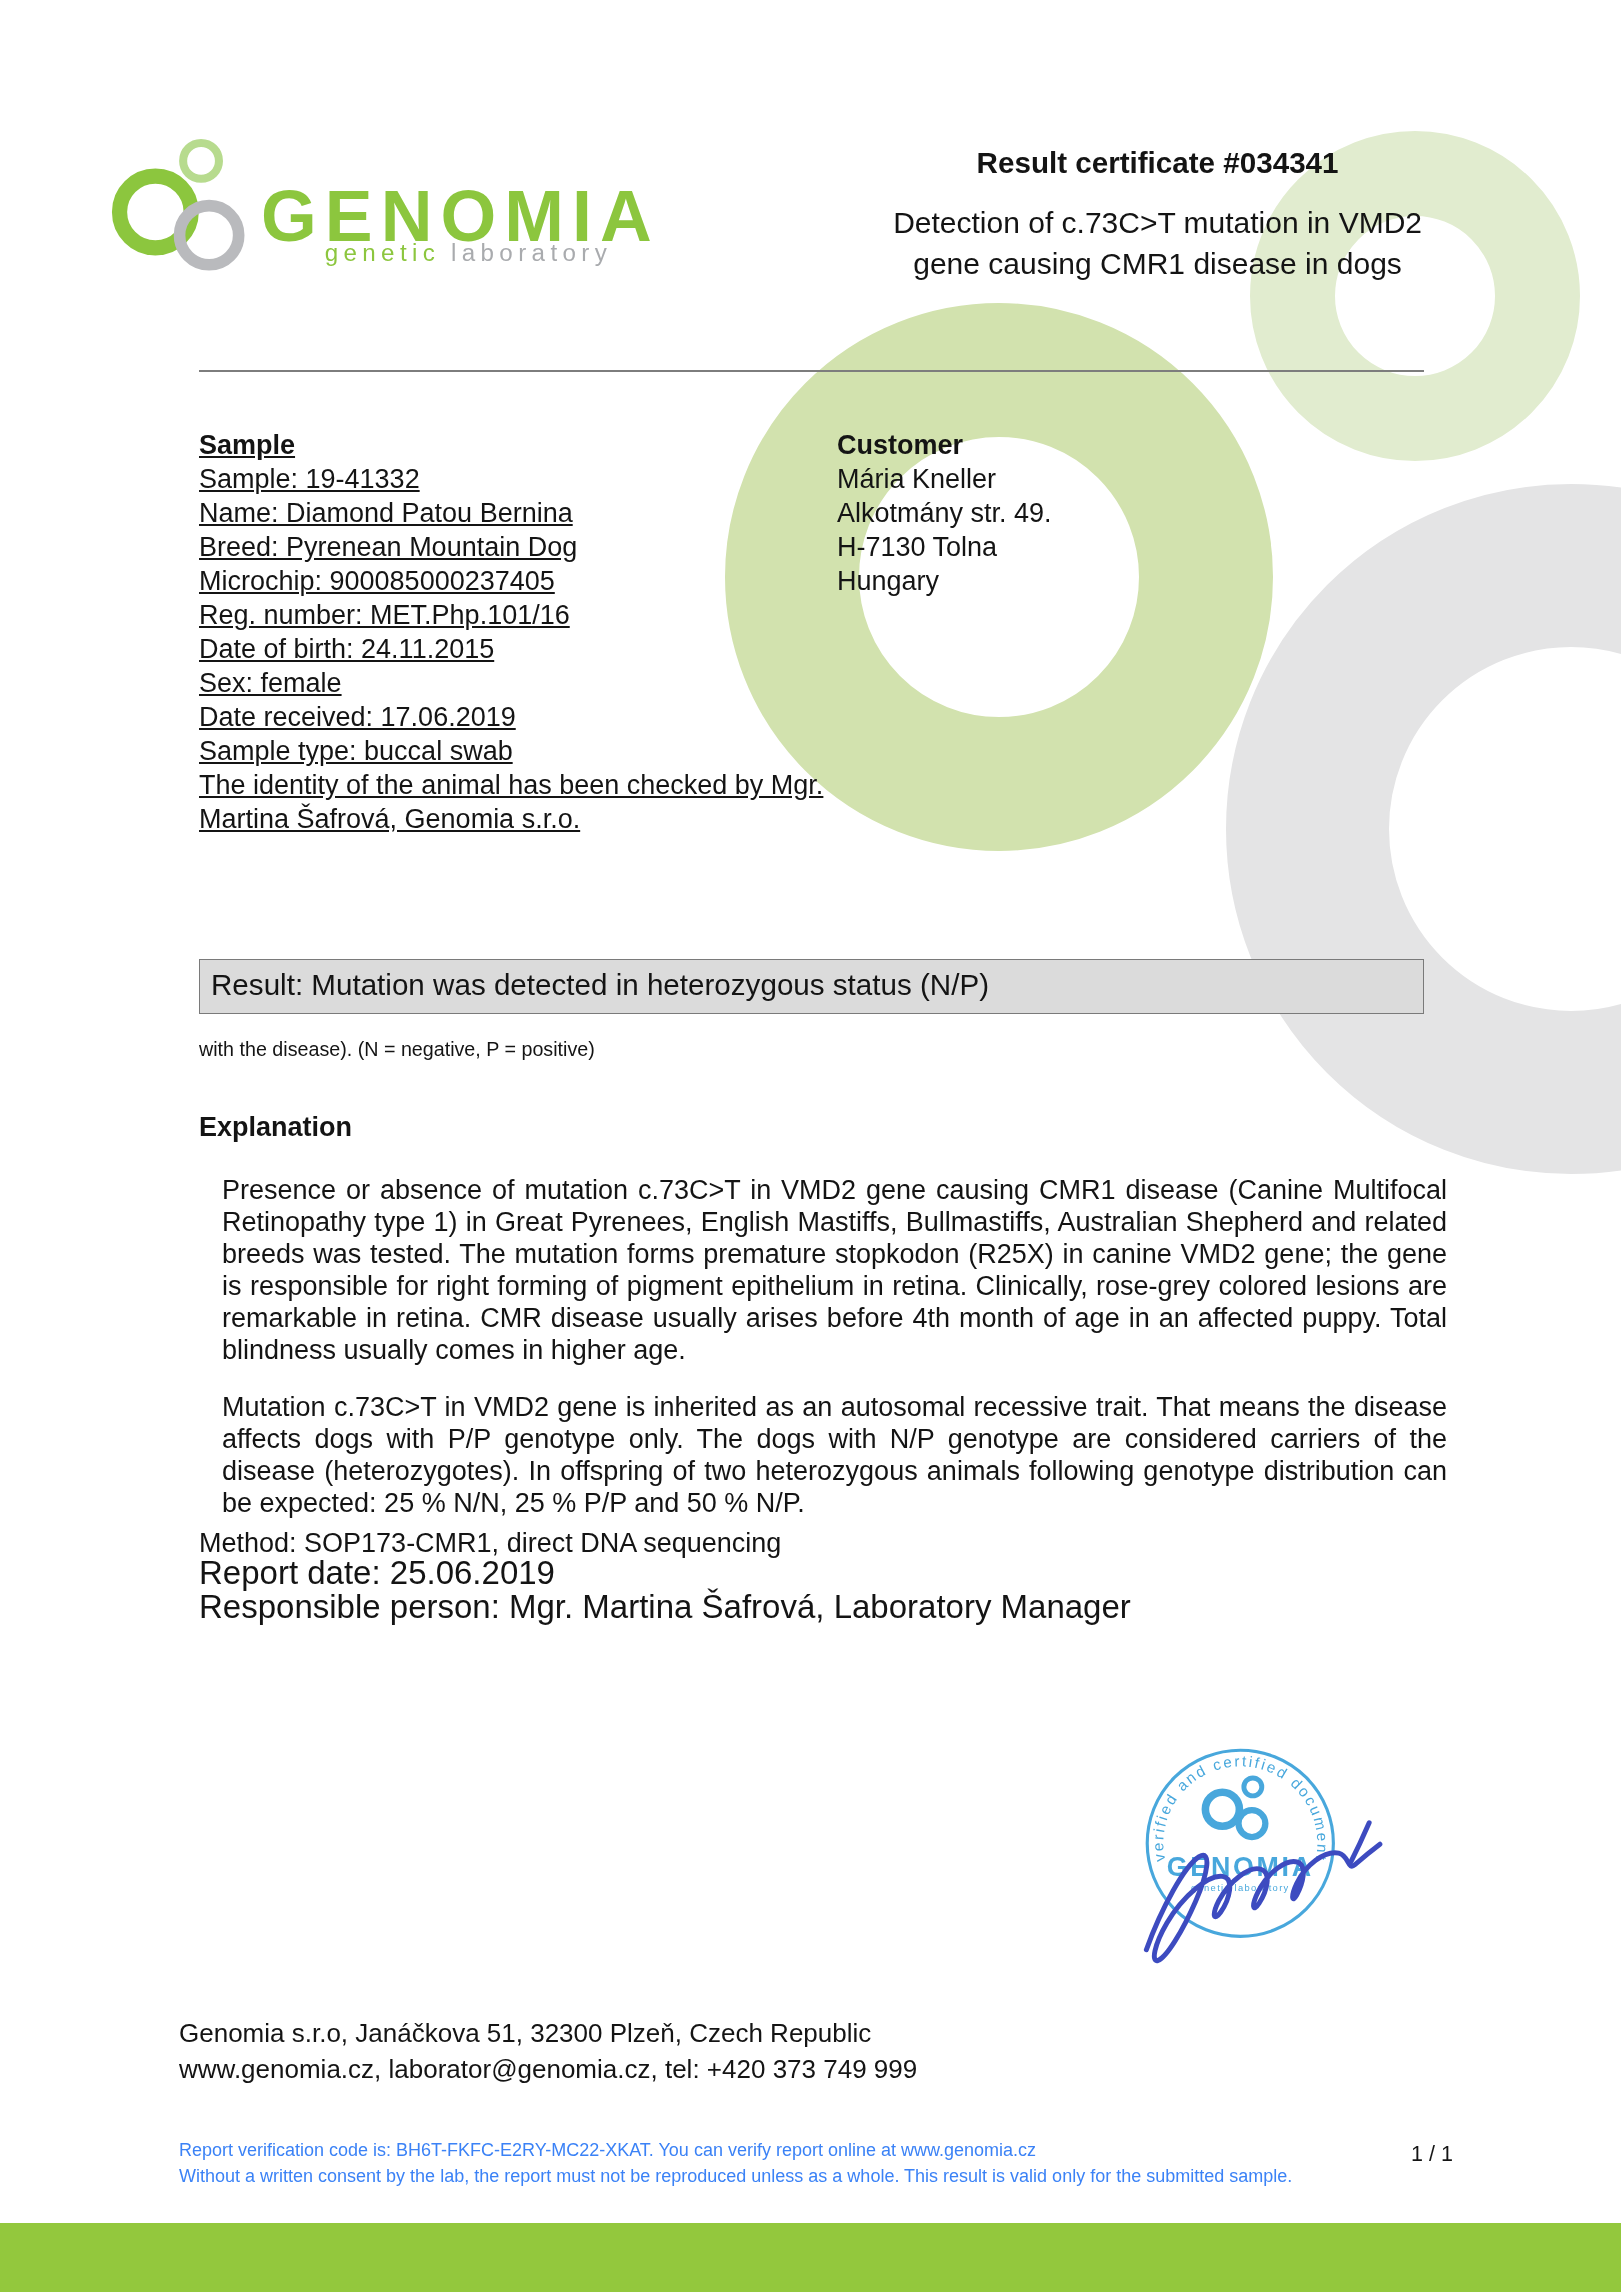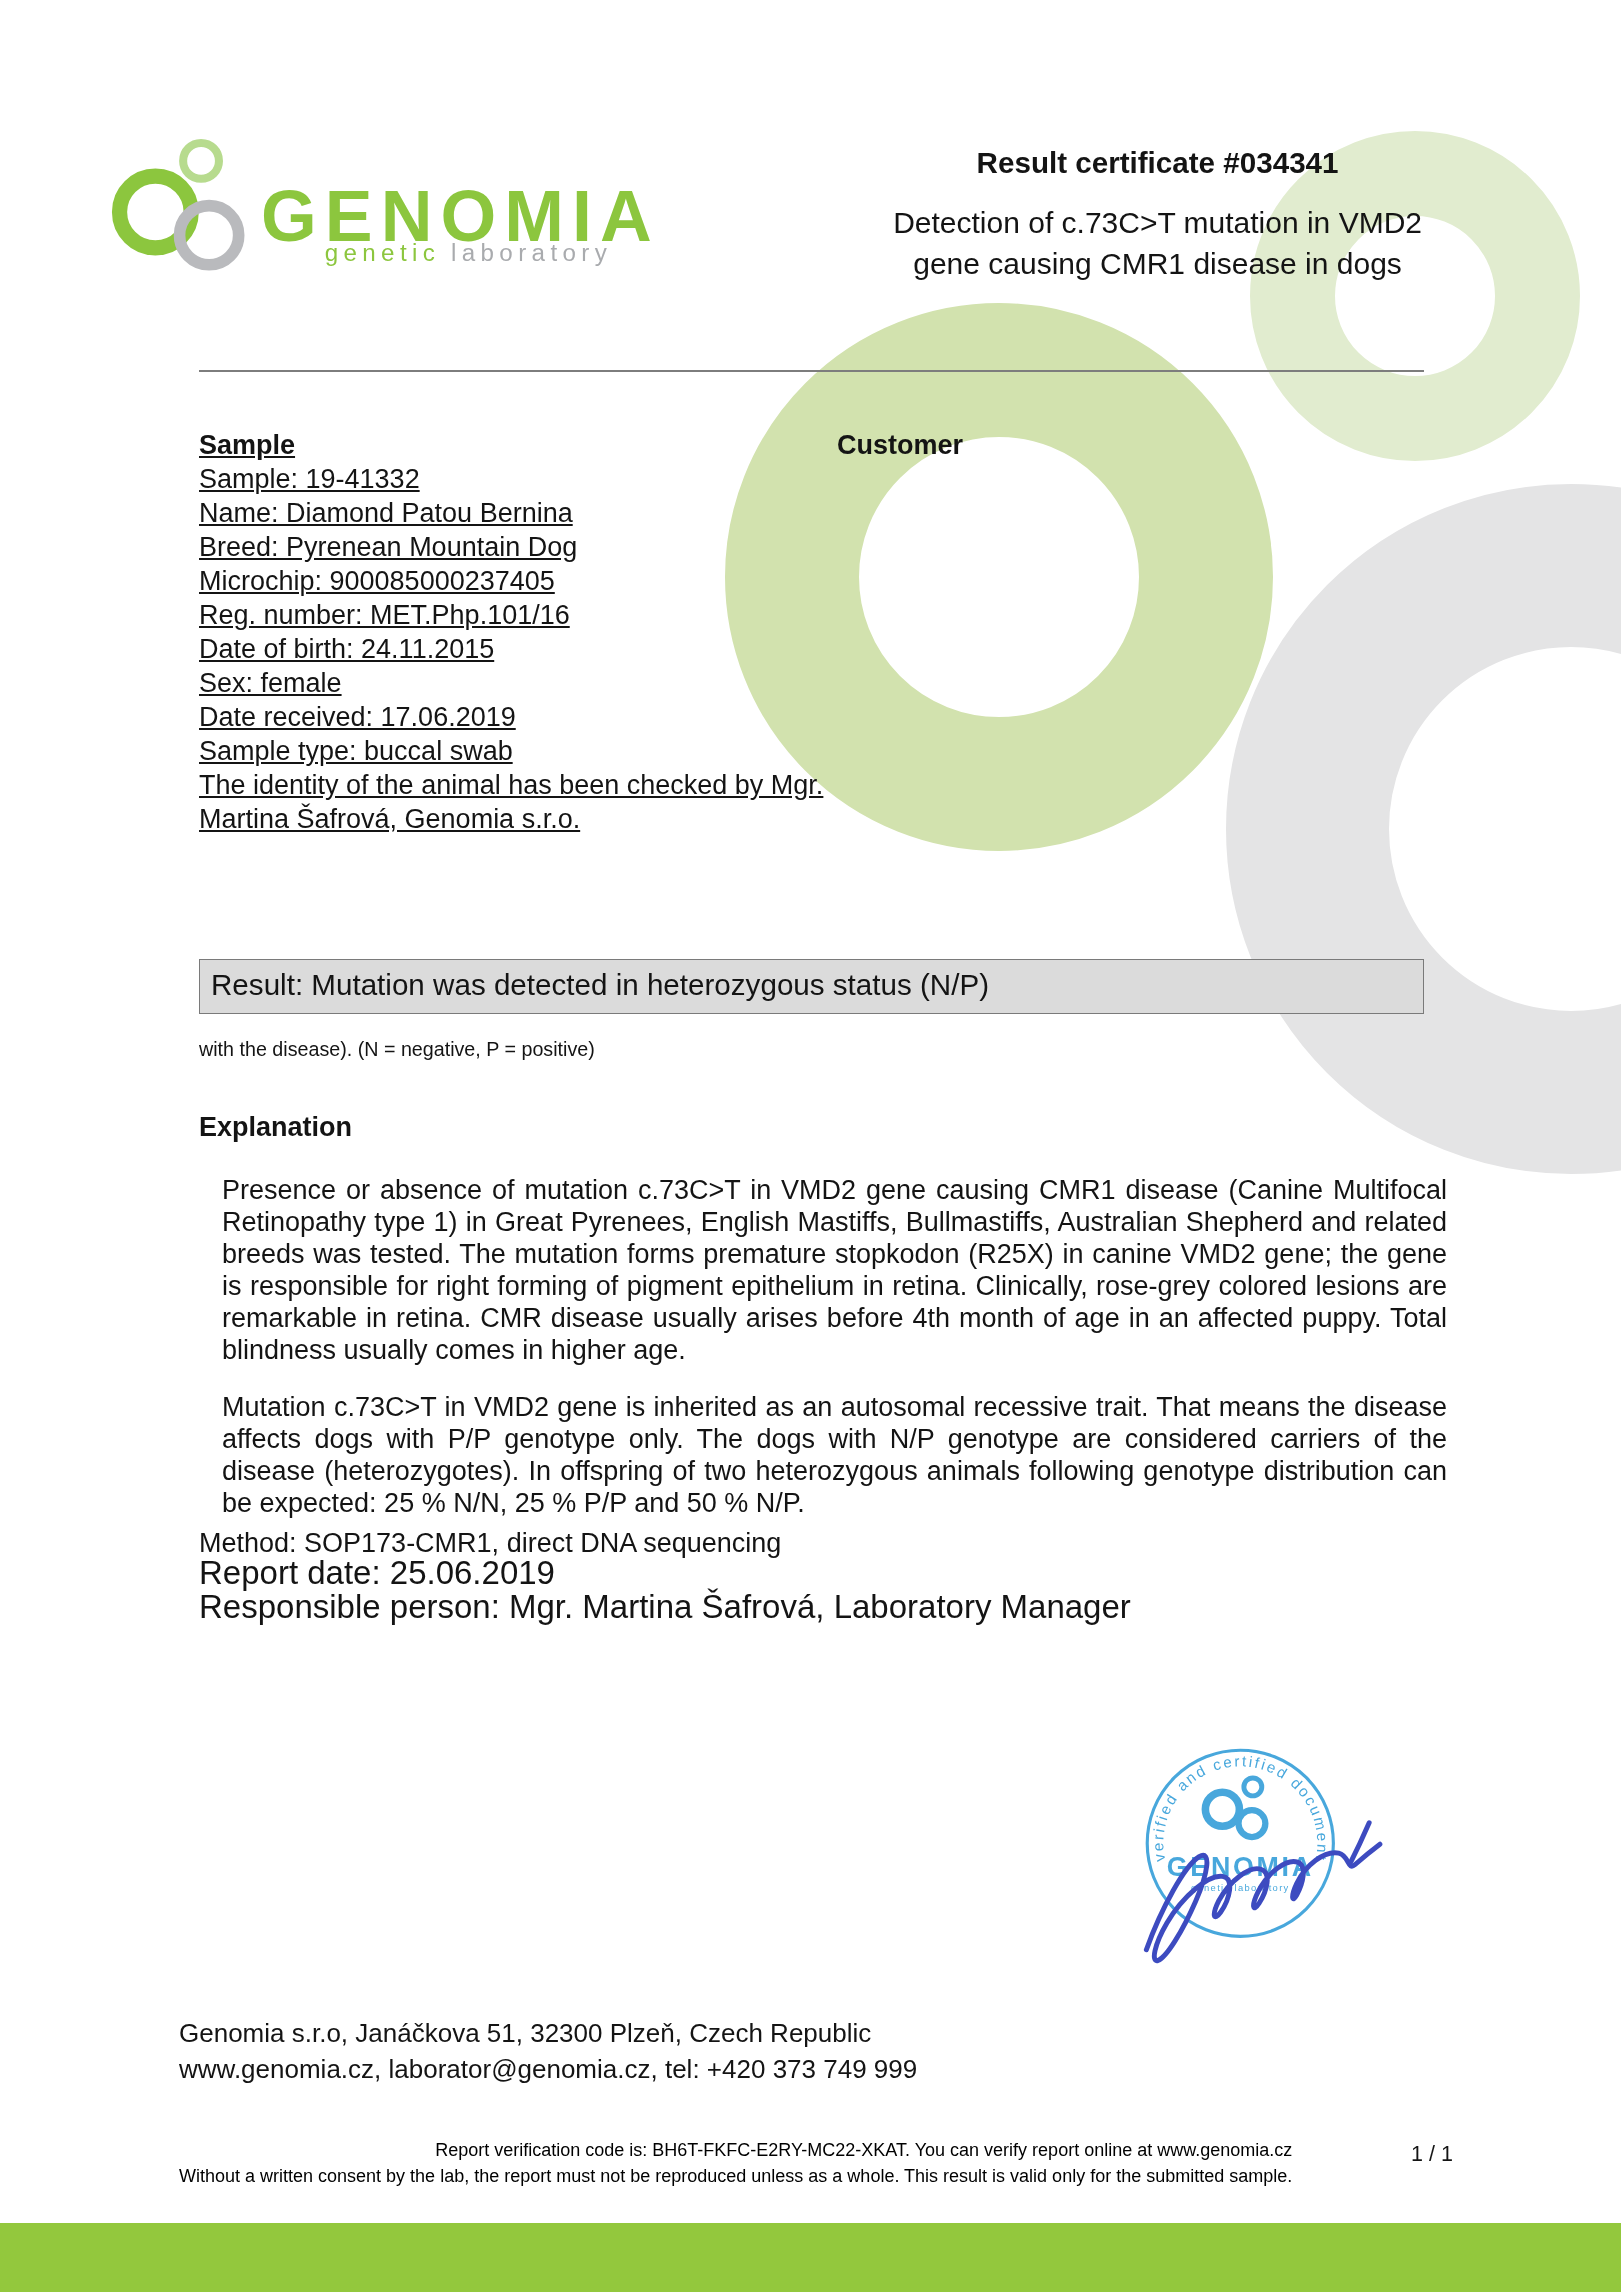--- a/index.html
+++ b/index.html
@@ -51,21 +51,21 @@
   .report { position:absolute; left:199px; top:1556px; font-size:33px; line-height:34px; }
 
   
   .stamp { position:absolute; left:1115px; top:1724px; }
   .stamp-arc-text { font-size:17px; letter-spacing:2.5px; fill:#2F9CD8; }
   .stamp-brand    { font-size:30px; font-weight:bold; letter-spacing:3px; fill:#2F9CD8; }
   .stamp-tagline  { font-size:10.5px; letter-spacing:1.5px; fill:#2F9CD8; }
 
   
   .footer-address { position:absolute; left:179px; top:2015px; font-size:26px; line-height:36px; }
-  .fineprint { position:absolute; left:179px; top:2137px; font-size:18px; line-height:26px; color:#000000;text-align:right; }
+  .fineprint { position:absolute; left:179px; top:2137px; font-size:18px; line-height:26px; color:#3b82f6; }
   .page-num { position:absolute; left:1411px; top:2142px; font-size:21.5px; }
   .green-bar { position:absolute; left:0; top:2223px; width:1621px; height:70px; background:#93C83D; }
 </style>
 </head>
 <body>
 
 <div class="page">
 
   <div class="deco ring-pale"></div>
   <div class="deco ring-gray"></div>
@@ -101,20 +101,26 @@
           <div>Sex: female</div>
           <div>Date received: 17.06.2019</div>
           <div>Sample type: buccal swab</div>
           <div>The identity of the animal has been checked by Mgr.</div>
           <div>Martina Šafrová, Genomia s.r.o.</div>
         </div>
     </section>
 
     <section class="info-block customer-block">
       <div class="block-heading">Customer</div>
+      <div class="info-lines">
+          <div>Mária Kneller</div>
+          <div>Alkotmány str. 49.</div>
+          <div>H-7130 Tolna</div>
+          <div>Hungary</div>
+        </div>
     </section>
 
     <div class="result-box">
       <span>Result: Mutation was detected in heterozygous status (N/P)</span>
     </div>
 
     <div class="legend">
       <div>with the disease). (N = negative, P = positive)</div>
     </div>
 

